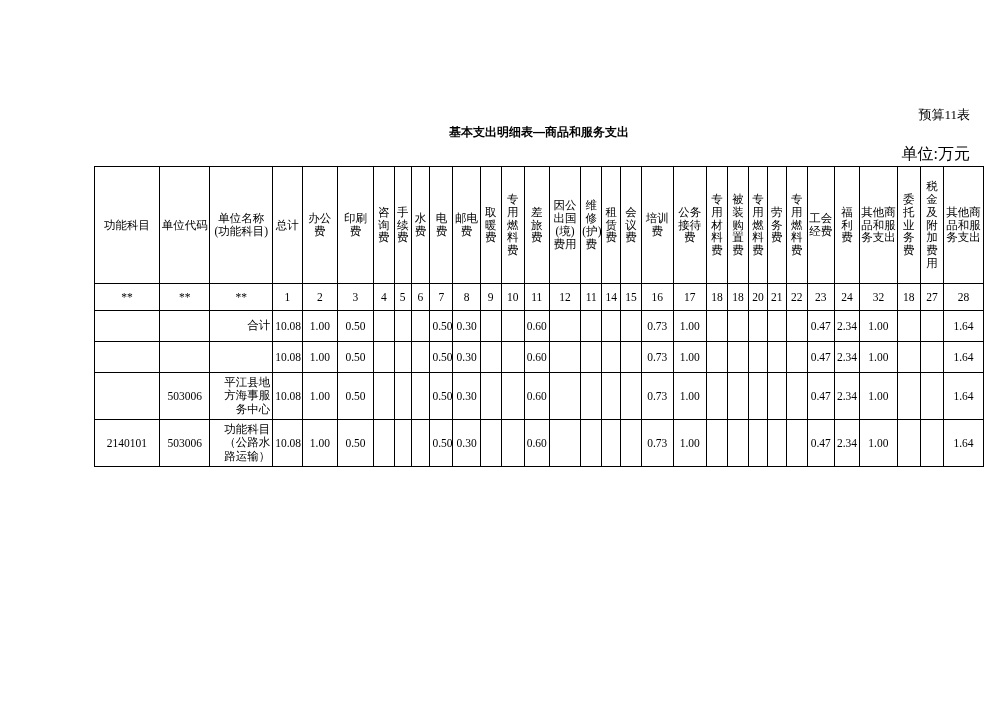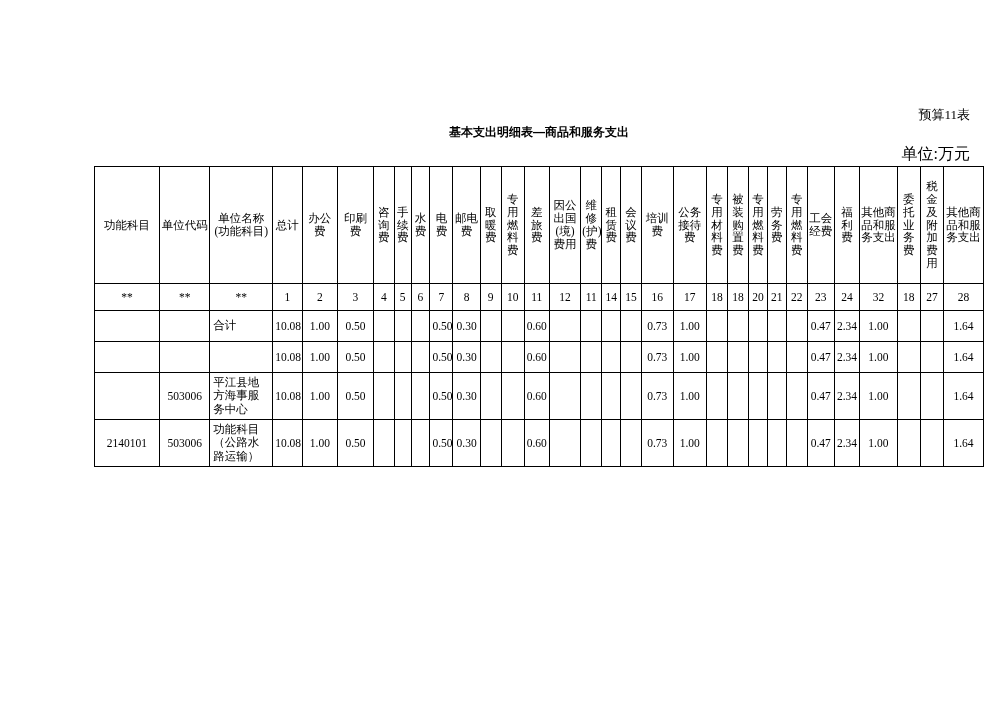--- a/index.html
+++ b/index.html
@@ -82,21 +82,21 @@
     font-size: 11.5px;
     padding: 0 1px;
   }
   
   tr.data td {
     height: 30px;
     text-align: center;
     padding: 0 2px;
   }
   tr.data td.name {
-    text-align: left;
+    text-align: right;
     padding-left: 3px;
     line-height: 1.15;
     word-break: break-all;
   }
   tr.data td.num {
     text-align: center;
   }
   tr.tall td {
     height: 46px;
   }

